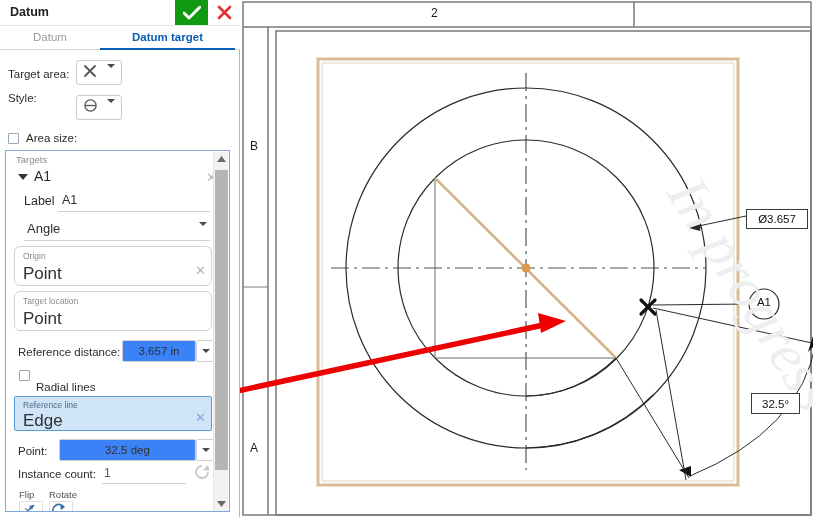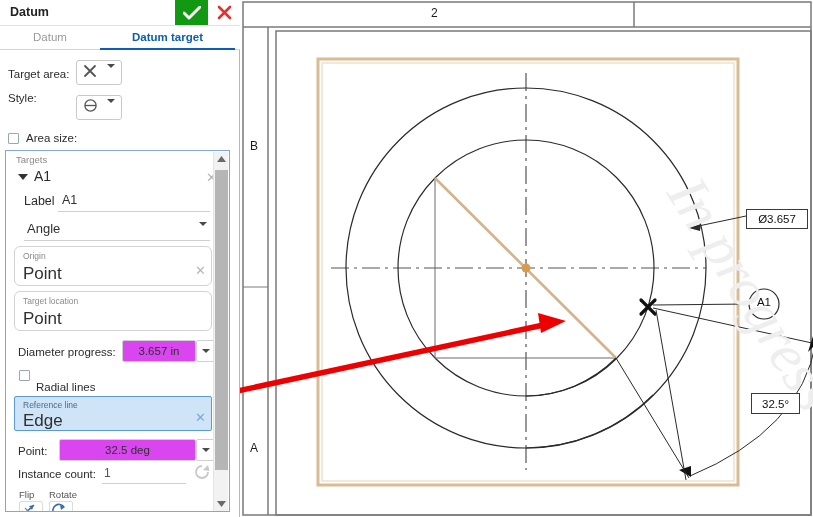--- a/index.html
+++ b/index.html
@@ -95,21 +95,21 @@
   .field-underline {
     position:absolute; border-bottom:1px solid #cfcfcf; background:#fff;
   }
   .field-box {
     position:absolute; border:1px solid #d2d2d2; background:#fff; border-radius:6px;
   }
   .sub-lbl { position:absolute; font-size:8.5px; color:#8a8a8a; }
   .sub-val { position:absolute; font-size:17px; color:#303030; }
 
   .txtbox {
-    position:absolute; border:1px solid #d0d0d0; background:#d946ef;
+    position:absolute; border:1px solid #d0d0d0; background:#3b82f6;
     border-radius:2px; font-size:11.5px; color:#303030;
     display:flex; align-items:center; justify-content:center;text-align:right;
   }
   .spin {
     position:absolute; border:1px solid #d0d0d0; background:#fff;
     border-radius:2px; display:flex; align-items:center; justify-content:center;
     cursor:pointer;
   }
 
   
@@ -301,21 +301,21 @@
         <span class="sub-lbl" style="left:8px; top:4px;">Origin</span>
         <span class="sub-val" style="left:8px; top:17px;">Point</span>
         <span class="x-clear" style="left:180px; top:17px;">✕</span>
       </div>
 
       <div class="field-box" style="left:8px; top:140px; width:198px; height:40px;padding-left:39px;">
         <span class="sub-lbl" style="left:8px; top:4px;">Target location</span>
         <span class="sub-val" style="left:8px; top:17px;">Point</span>
       </div>
 
-      <div class="lbl" style="left:12px; top:195px;">Diameter progress:</div>
+      <div class="lbl" style="left:12px; top:195px;">Reference distance:</div>
       <div class="txtbox" style="left:116px; top:189px; width:74px; height:22px;">3.657 in</div>
       <div class="spin" style="left:190px; top:189px; width:20px; height:22px;">
           <span class="caret-tri"></span>
         </div>
 
       <div class="chk" style="left:13px; top:219px;"></div>
       <div class="lbl" style="left:30px; top:217px;margin-top:13px;">Radial lines</div>
 
       <div id="ref-line-box">
         <span class="sub-lbl" style="left:8px; top:3px; color:#4a6a86;">Reference line</span>

